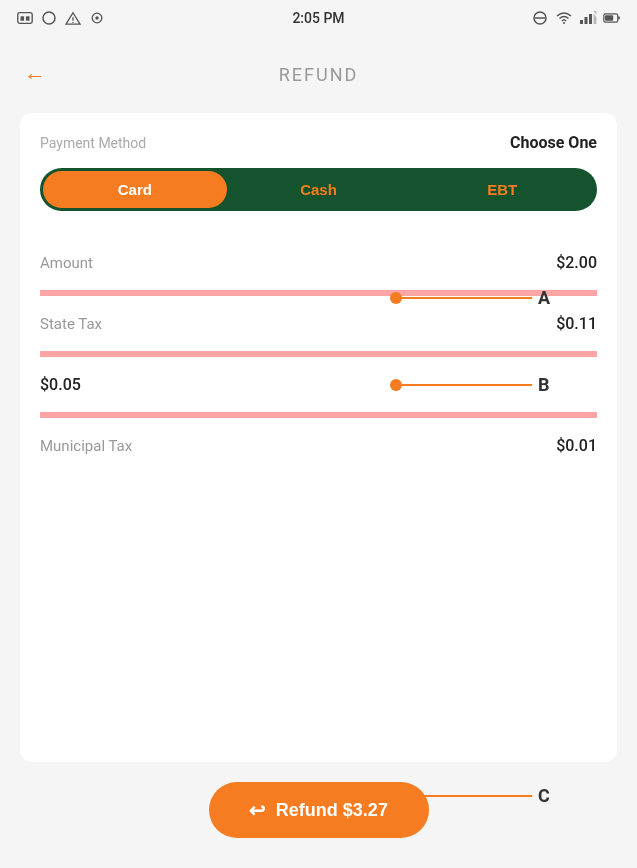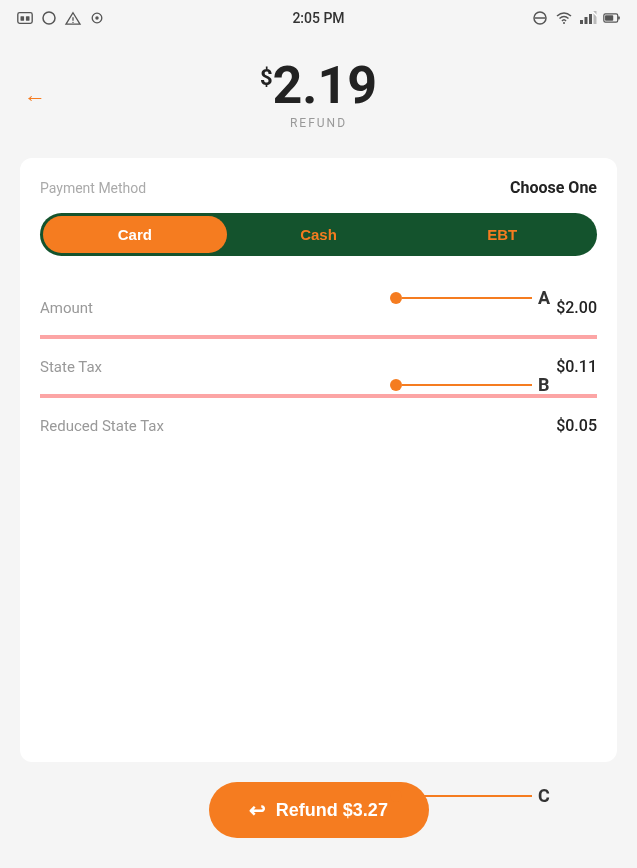--- a/index.html
+++ b/index.html
@@ -90,21 +90,21 @@
     }
 
     .amount-main sup {
       font-size: 22px;
       font-weight: 700;
       vertical-align: super;
       line-height: 0;
     }
 
     .refund-label {
-      font-size: 12px;
+      font-size: 18px;
       color: #999;
       letter-spacing: 2px;
       text-transform: uppercase;
       text-align: center;
       margin-top: 4px;
     }
 
     
     .card-panel {
       background: #fff;
@@ -162,21 +162,21 @@
       background: #f57c20;
       color: #fff;
     }
 
     
     .row-item {
       display: flex;
       justify-content: space-between;
       align-items: center;
       padding: 18px 0;
-      border-bottom: 4px solid #fca5a5;
+      border-bottom: 6px solid #fca5a5;
     }
 
     .row-item:last-of-type {
       border-bottom: none;
     }
 
     .row-label {
       font-size: 15px;
       color: #999;
     }
@@ -276,23 +276,20 @@
         <rect x="2.5" y="3.5" width="10" height="7" rx="1" fill="#555"></rect>
       </svg>
     </div>
   </div>
 
   <div class="main-content">
 
     <div class="header">
       <span class="back-btn">←</span>
       <div class="amount-display">
-        <div class="amount-main">
-          <sup>$</sup><span>2</span><span>.19</span>
-        </div>
         <div class="refund-label">REFUND</div>
       </div>
     </div>
 
     <div class="card-panel">
 
       <div class="payment-method-row">
         <span class="payment-method-label">Payment Method</span>
         <span class="choose-one-label">Choose One</span>
       </div>
@@ -305,22 +302,25 @@
 
       <div class="row-item">
         <span class="row-label">Amount</span>
         <span class="row-value">$2.00</span>
       </div>
       <div class="row-item">
         <span class="row-label">State Tax</span>
         <span class="row-value">$0.11</span>
       </div>
       <div class="row-item">
-        <span class="row-label">Reduced State Tax</span>
         <span class="row-value">$0.05</span>
+      </div>
+      <div class="row-item">
+        <span class="row-label">Municipal Tax</span>
+        <span class="row-value">$0.01</span>
       </div>
 
     </div>
 
   </div>
 
   <div class="bottom-area">
     <button class="refund-btn">
       <span class="arrow-icon">↩</span>
       <span>Refund $3.27</span>

